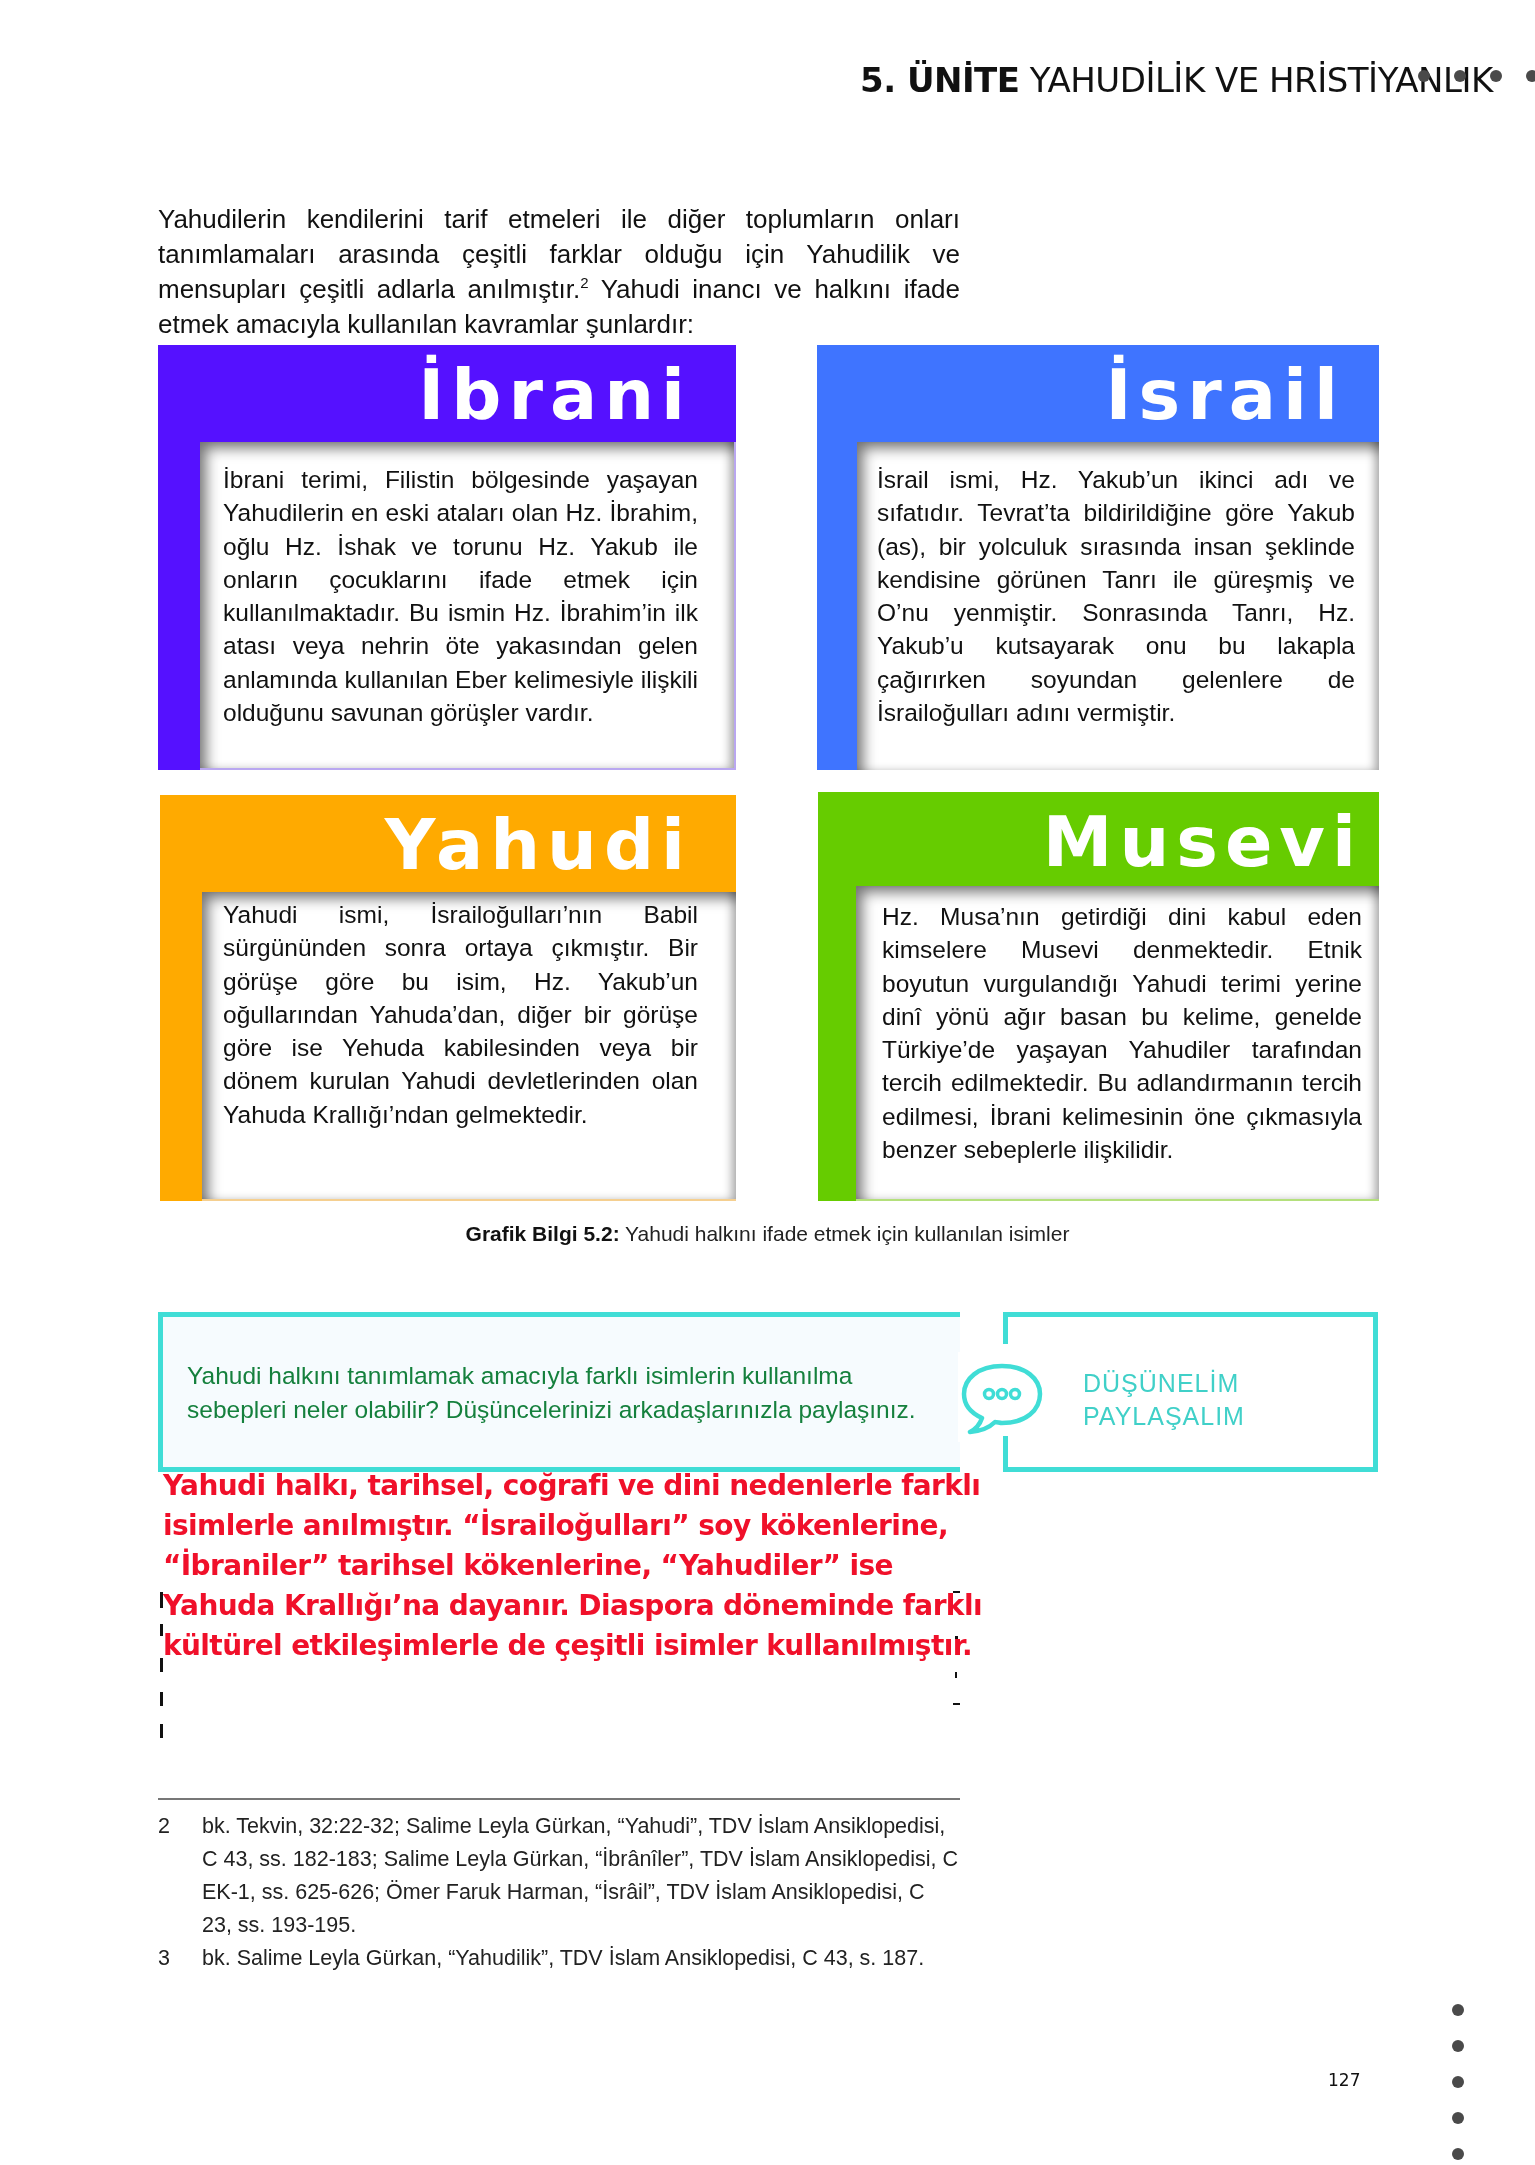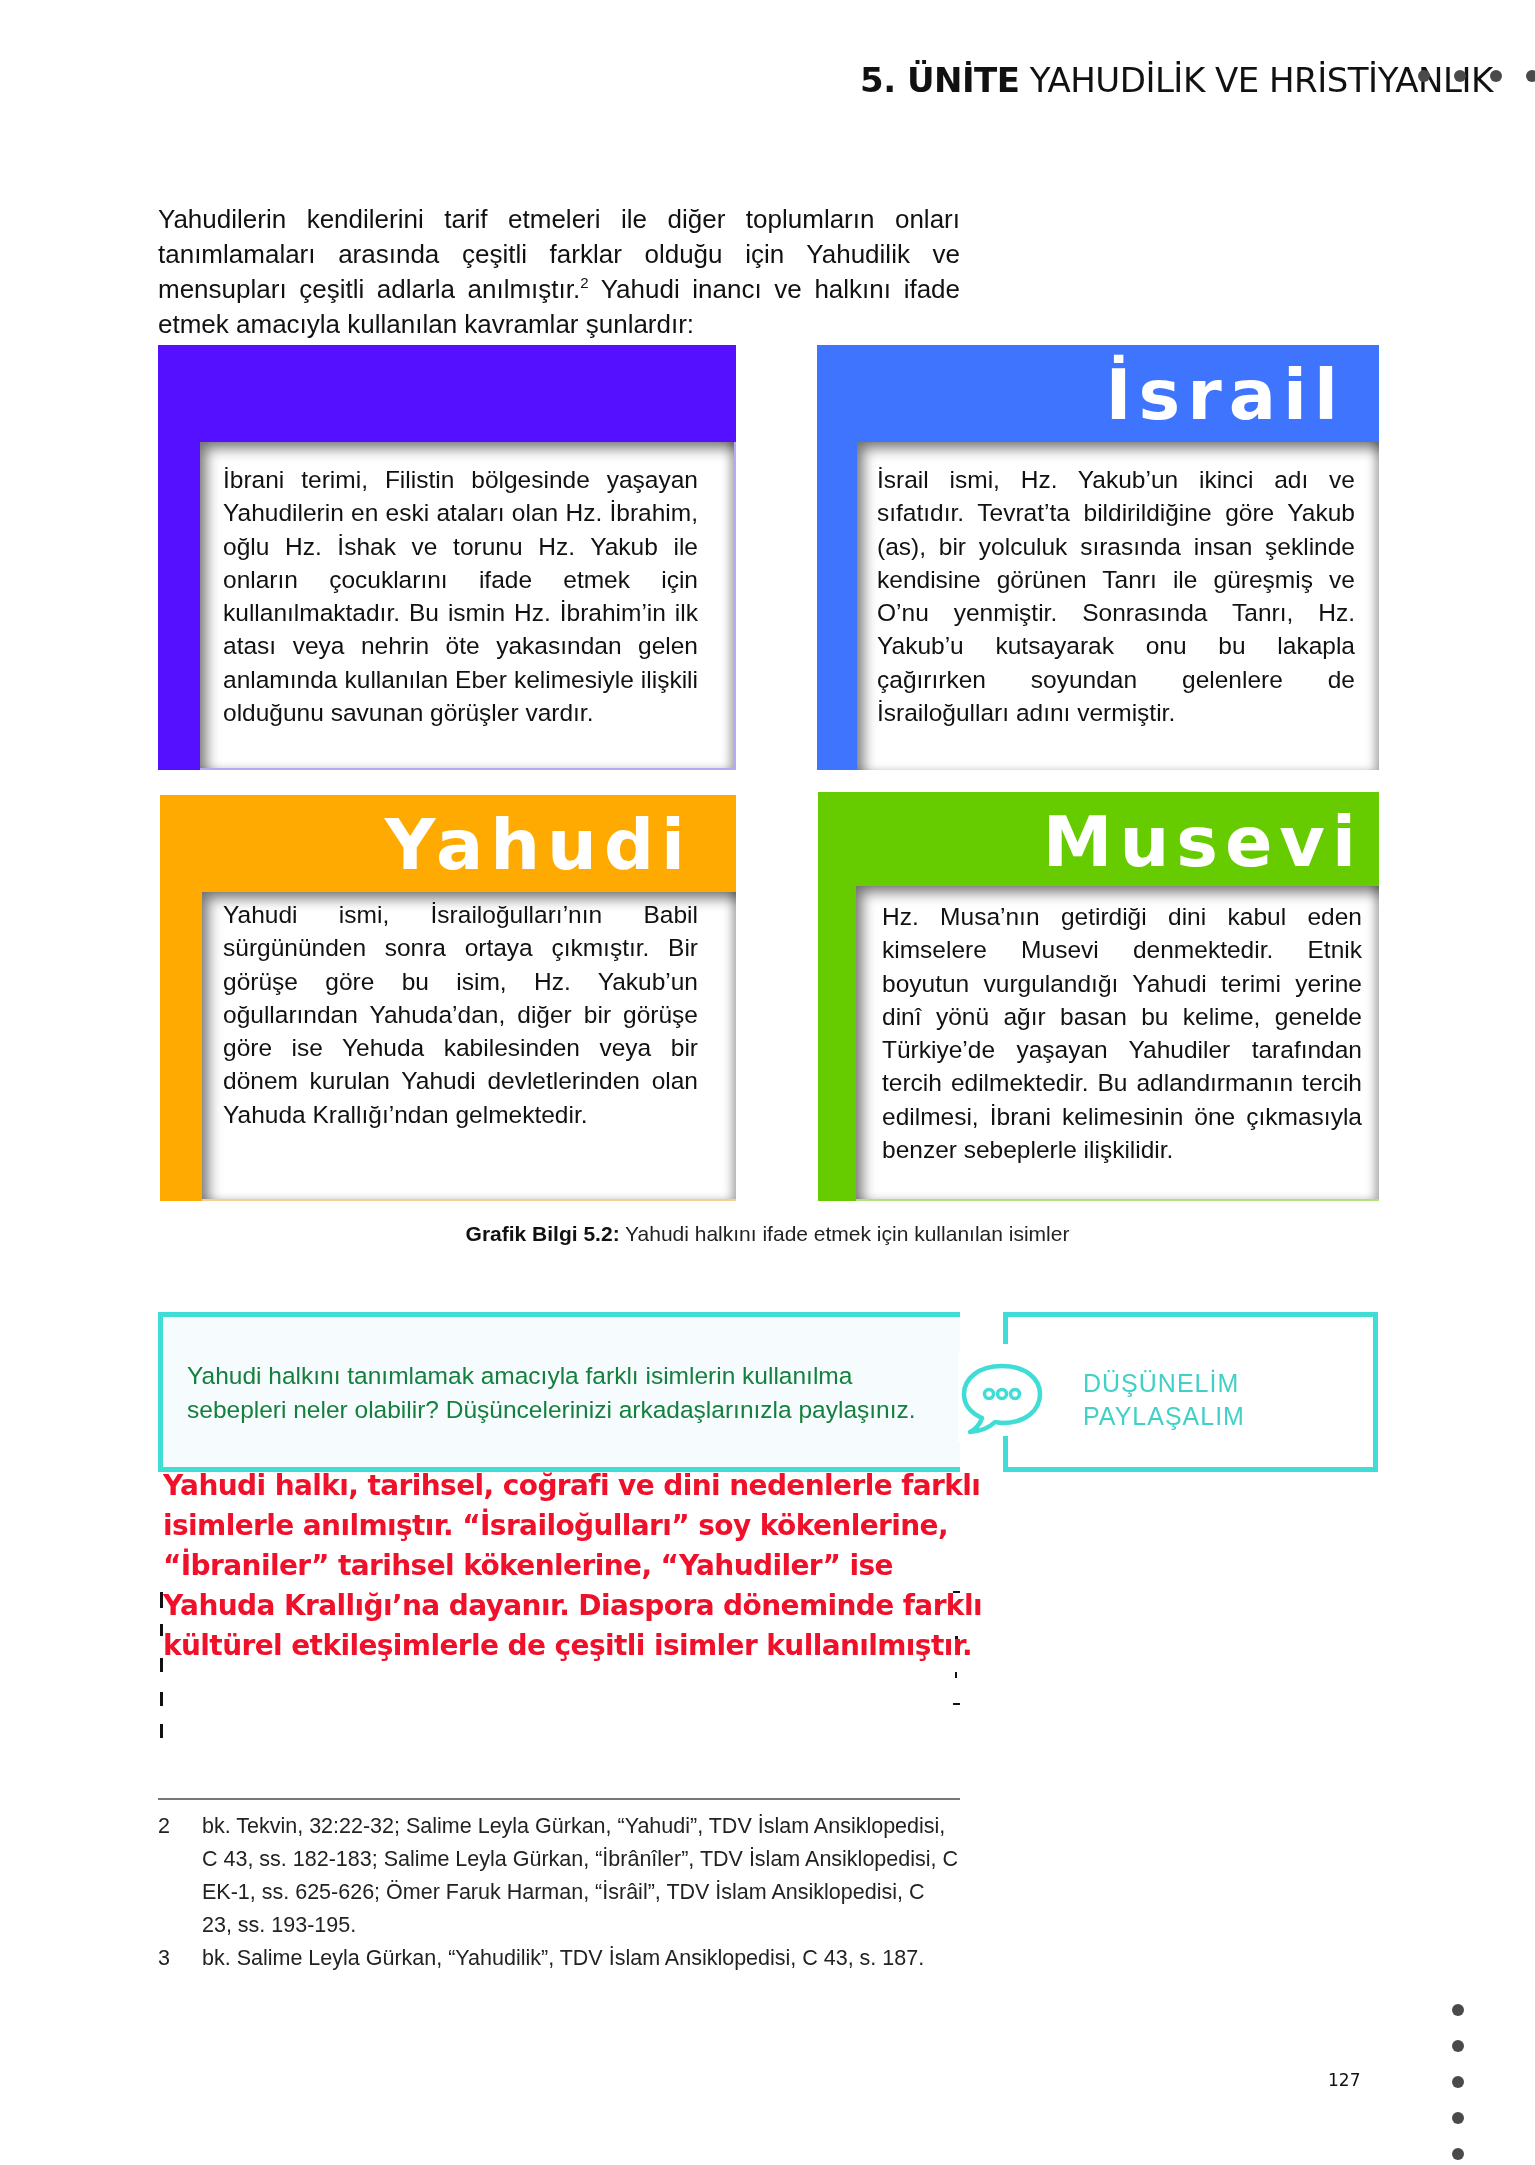--- a/index.html
+++ b/index.html
@@ -66,20 +66,21 @@
   <div class="dot"></div>
   <div class="dot"></div>
   <div class="dot"></div>
   <div class="dot"></div>
 </div>
 
 <p class="intro"><span>Yahudilerin kendilerini tarif etmeleri ile diğer toplumların onları tanımlamaları arasında çeşitli farklar olduğu için Yahudilik ve mensupları çeşitli adlarla anılmıştır.</span><sup>2</sup><span> Yahudi inancı ve halkını ifade etmek amacıyla kullanılan kavramlar şunlardır:</span></p>
 
 <div class="card" style="left:158px; top:345px; width:578px; height:425px;">
   <div class="bar" style="width:578px; height:425px; background:#5511ff;"></div>
+  <div class="card-title">İbrani</div>
   <div class="card-body" style="left:42px; top:97px; width:536px; height:328px; border-bottom:2px solid #b9a7f0; border-right:2px solid #b9a7f0;"></div>
   <div class="card-text" style="left:65px; top:118px; width:475px;">İbrani terimi, Filistin bölgesinde yaşayan Yahudilerin en eski ataları olan Hz. İbrahim, oğlu Hz. İshak ve torunu Hz. Yakub ile onların çocuklarını ifade etmek için kullanılmaktadır. Bu ismin Hz. İbrahim’in ilk atası veya nehrin öte yakasından gelen anlamında kullanılan Eber kelimesiyle ilişkili olduğunu savunan görüşler vardır.</div>
 </div>
 
 <div class="card" style="left:817px; top:345px; width:562px; height:425px;">
   <div class="bar" style="width:562px; height:425px; background:#3f74ff;"></div>
   <div class="card-title" style="right:34px;">İsrail</div>
   <div class="card-body" style="left:40px; top:97px; width:522px; height:328px;"></div>
   <div class="card-text" style="left:60px; top:118px; width:478px;">İsrail ismi, Hz. Yakub’un ikinci adı ve sıfatıdır. Tevrat’ta bildirildiğine göre Yakub (as), bir yolculuk sırasında insan şeklinde kendisine görünen Tanrı ile güreşmiş ve O’nu yenmiştir. Sonrasında Tanrı, Hz. Yakub’u kutsayarak onu bu lakapla çağırırken soyundan gelenlere de İsrailoğulları adını vermiştir.</div>
 </div>

